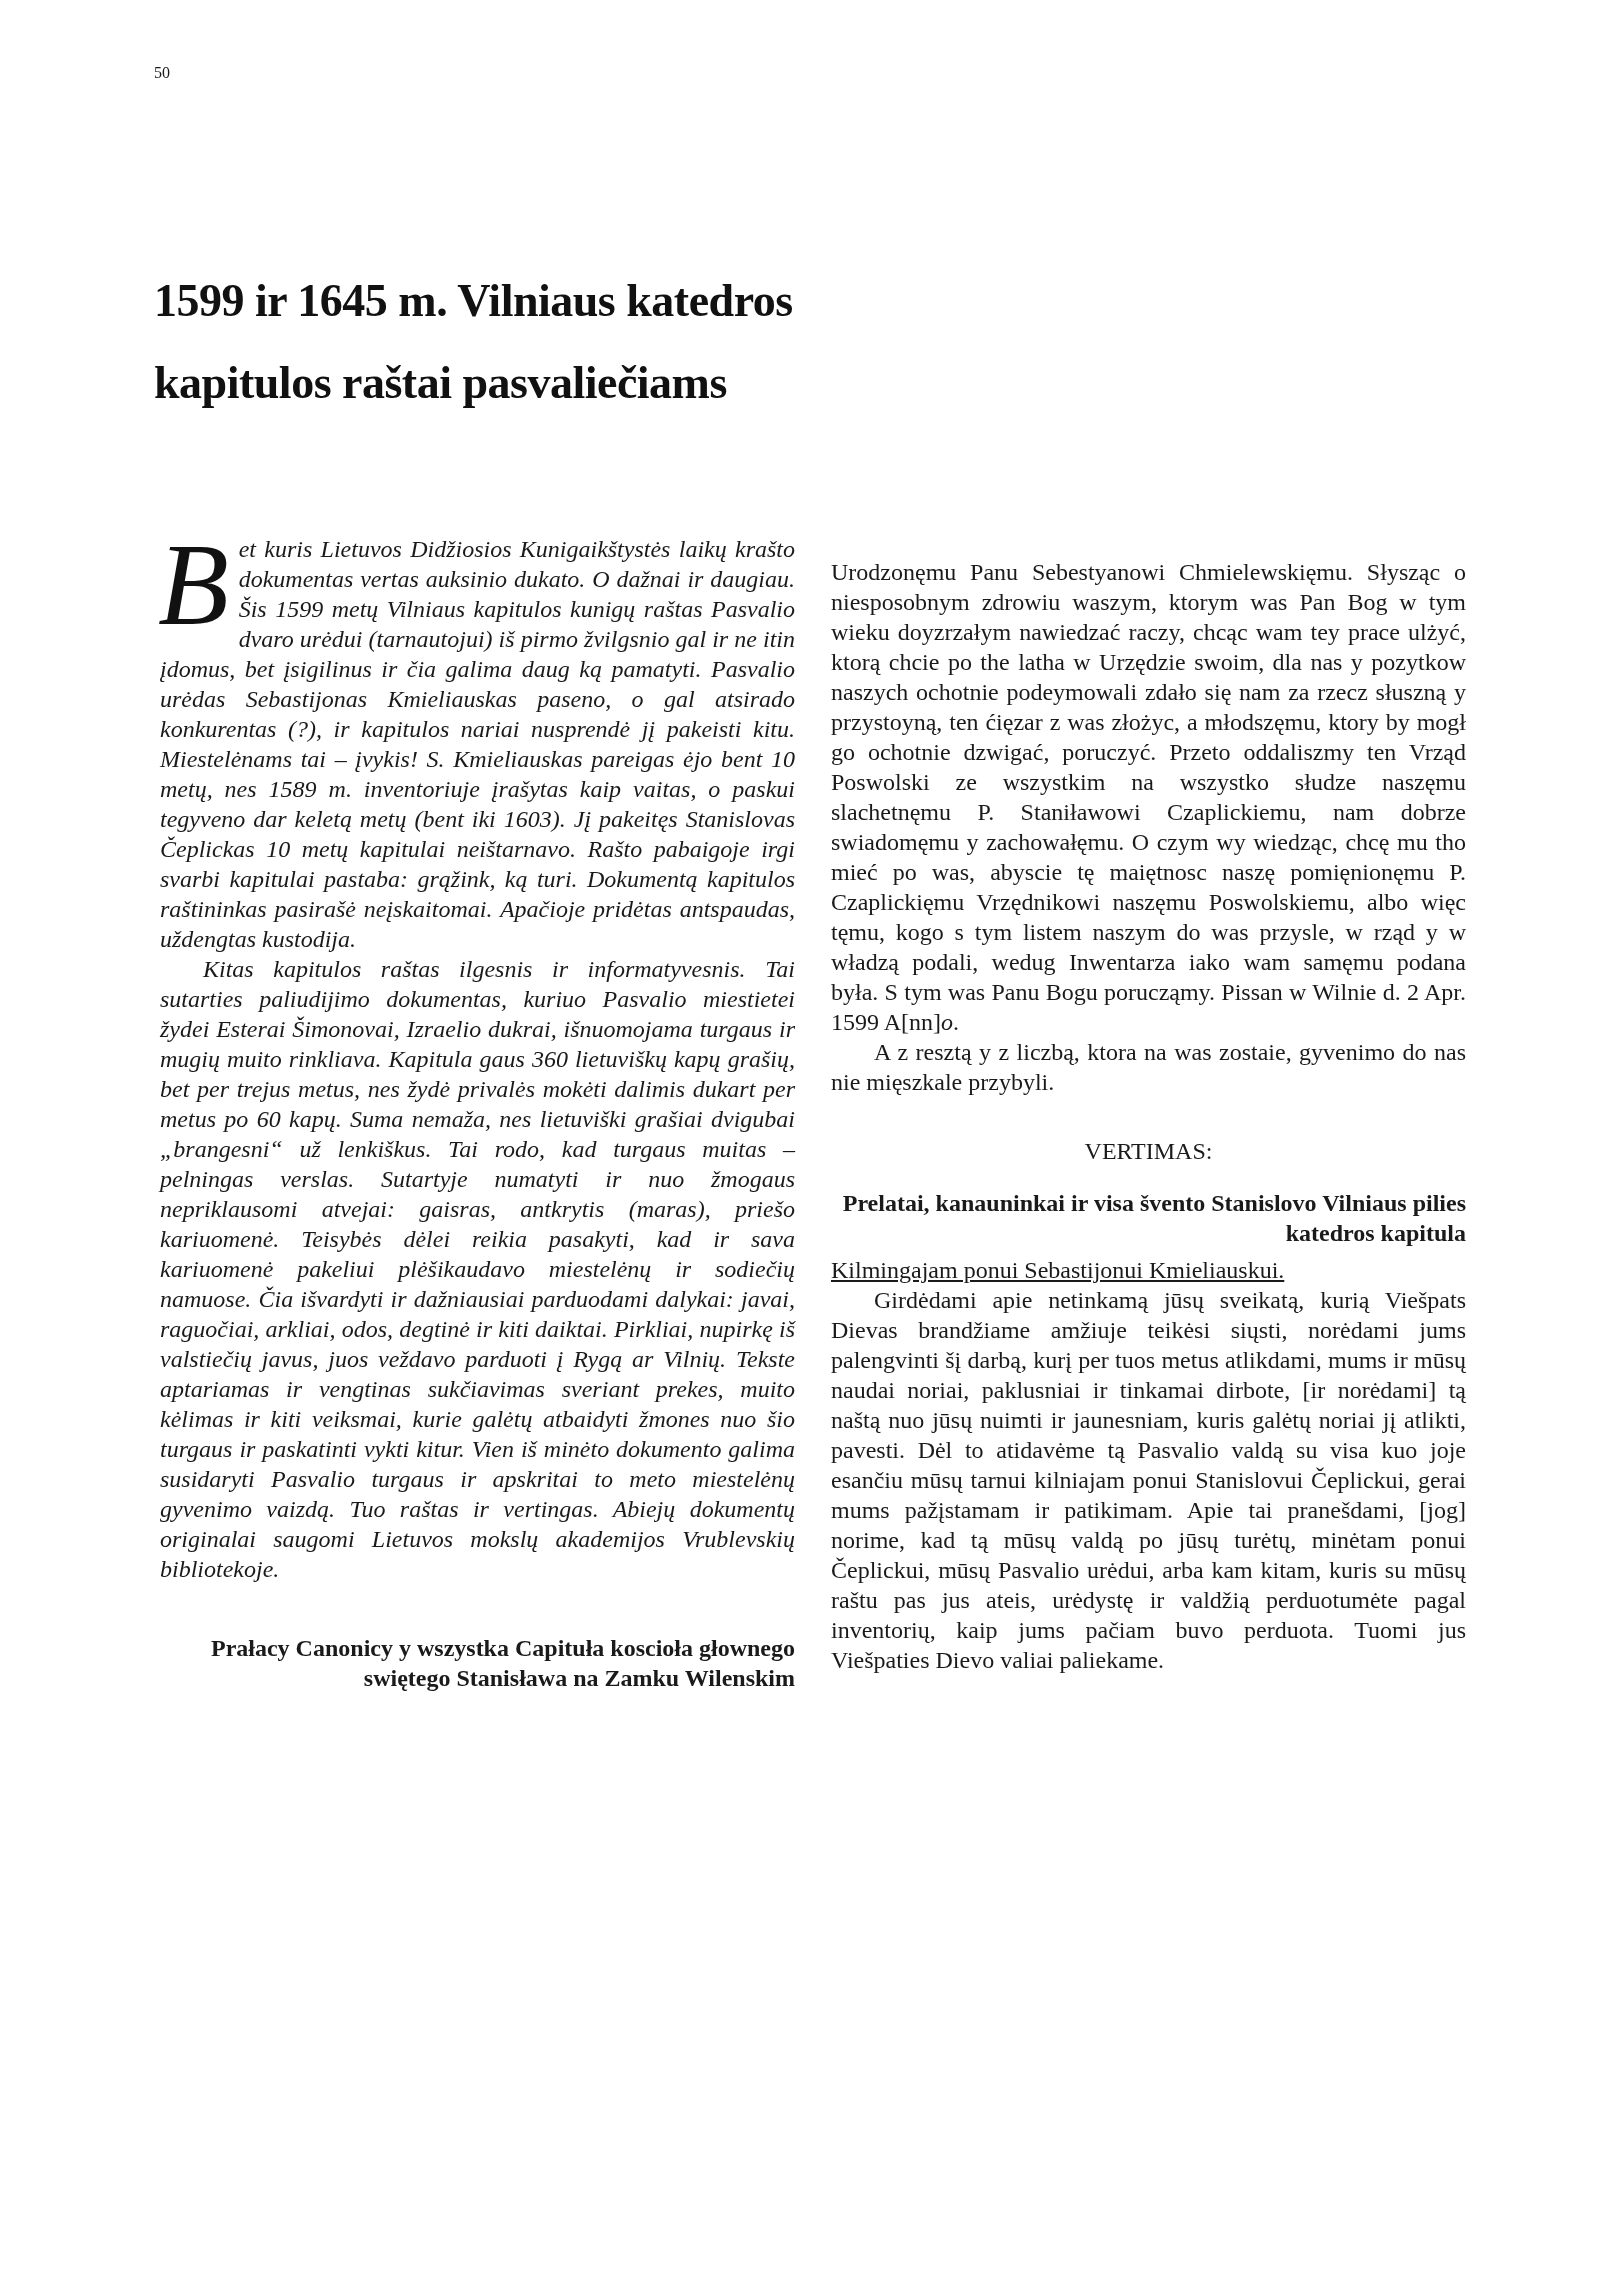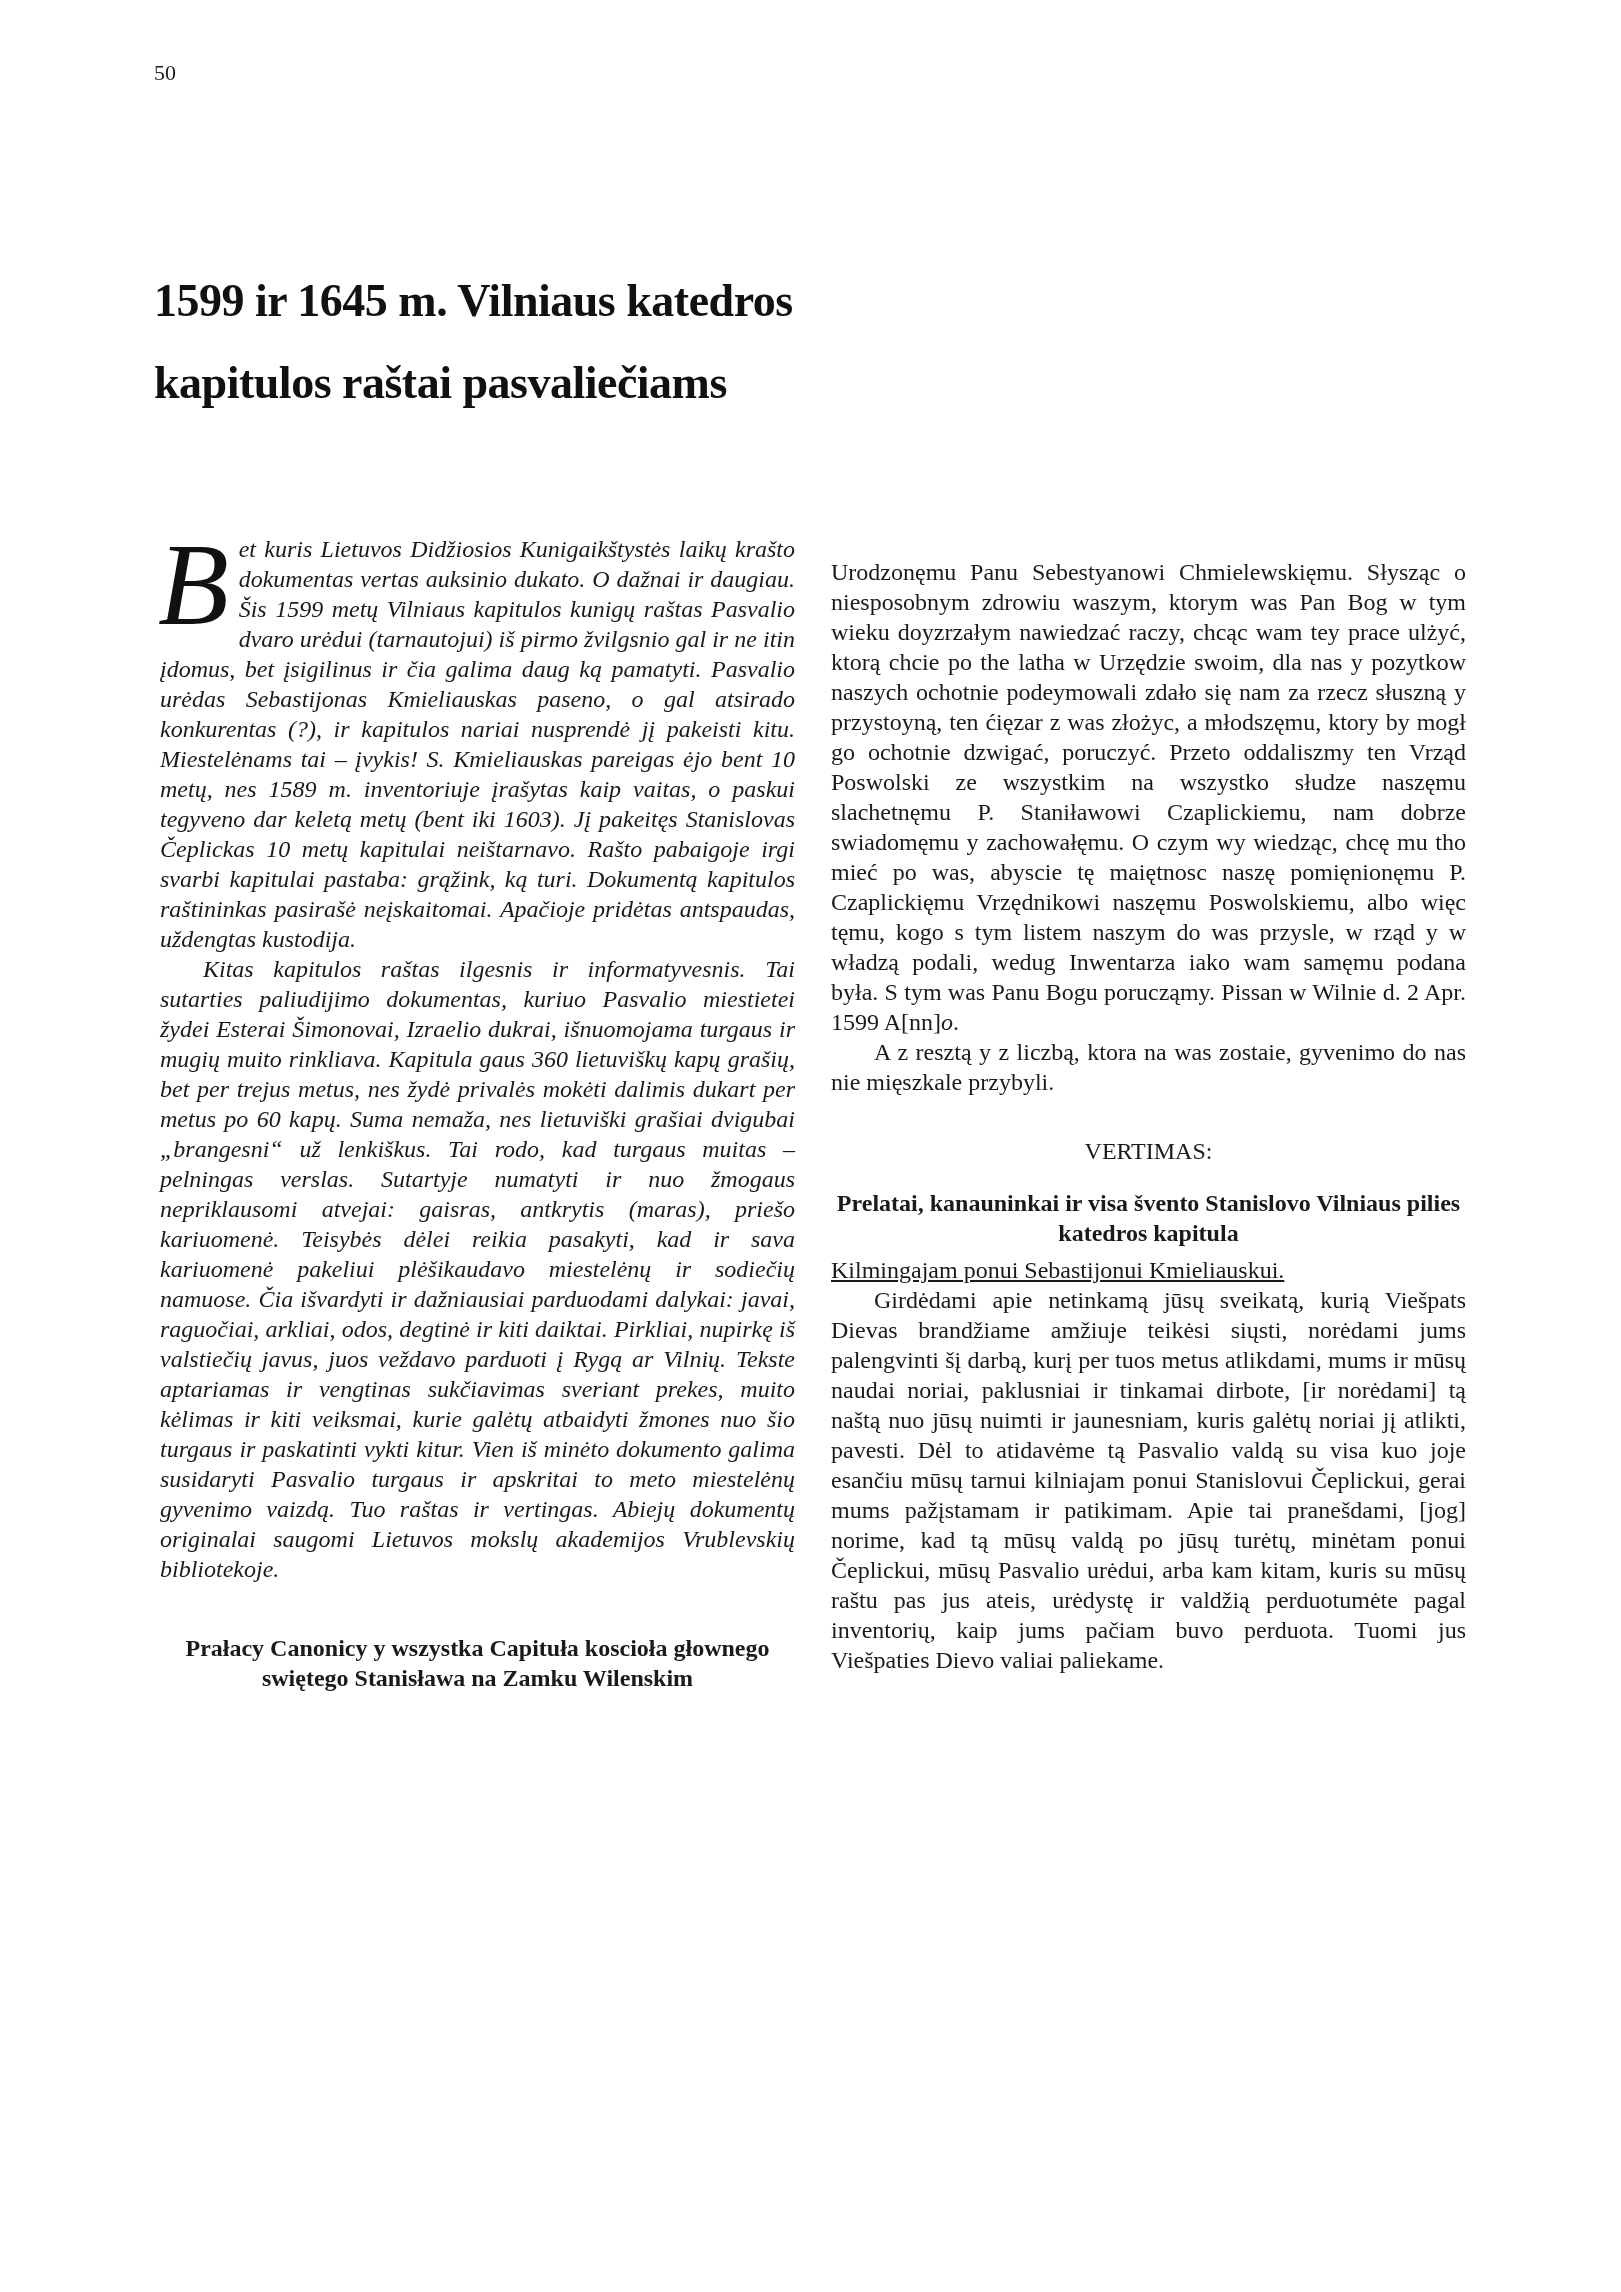--- a/index.html
+++ b/index.html
@@ -3,21 +3,21 @@
   <meta charset="utf-8">
   <style>
     html, body { margin: 0; padding: 0; background: #ffffff; }
     body {
       width: 1621px; height: 2293px; position: relative; overflow: hidden;
       font-family: "Liberation Serif", "DejaVu Serif", serif;
       color: #1a1a1a;
     }
     .page-number {
       position: absolute; left: 154px; top: 59px;
-      font-size: 22px; line-height: 27.4px;
+      font-size: 16px; line-height: 27.4px;
     }
     .title {
       position: absolute; left: 154px; top: 260px; width: 1176px;
       font-size: 46px; line-height: 82px; font-weight: bold; margin: 0;
       letter-spacing: -0.5px; color: #111;
     }
     .col {
       position: absolute; top: 534px;
       font-size: 24px; line-height: 30px;
       text-align: justify;
@@ -25,21 +25,21 @@
     .col-left { left: 160px; width: 635px; font-style: italic; }
     .col-right { left: 831px; width: 635px; margin-top: 23px; }
     .col p { margin: 0; }
     .indent { text-indent: 43px; }
     .dropcap {
       float: left; font-size: 116px; line-height: 90px;
       margin: 5.9px 9.8px 0 -2px; font-style: italic; font-weight: normal;
       color: #111;
     }
     .bold-heading {
-      font-weight: bold; font-style: normal; text-align: center;
+      font-weight: bold; font-style: normal; text-align: right;
       margin: 0; font-size: 24px; line-height: 30px;
     }
     .left-heading { margin-top: 49px !important; }
     .gap-label { margin-top: 39px !important; text-align: center; }
     .gap-heading { margin-top: 21.6px !important; }
     .gap-small { margin-top: 7.8px !important; text-decoration: underline; }
     .it { font-style: italic; }
   </style>
 </head>
 <body>

